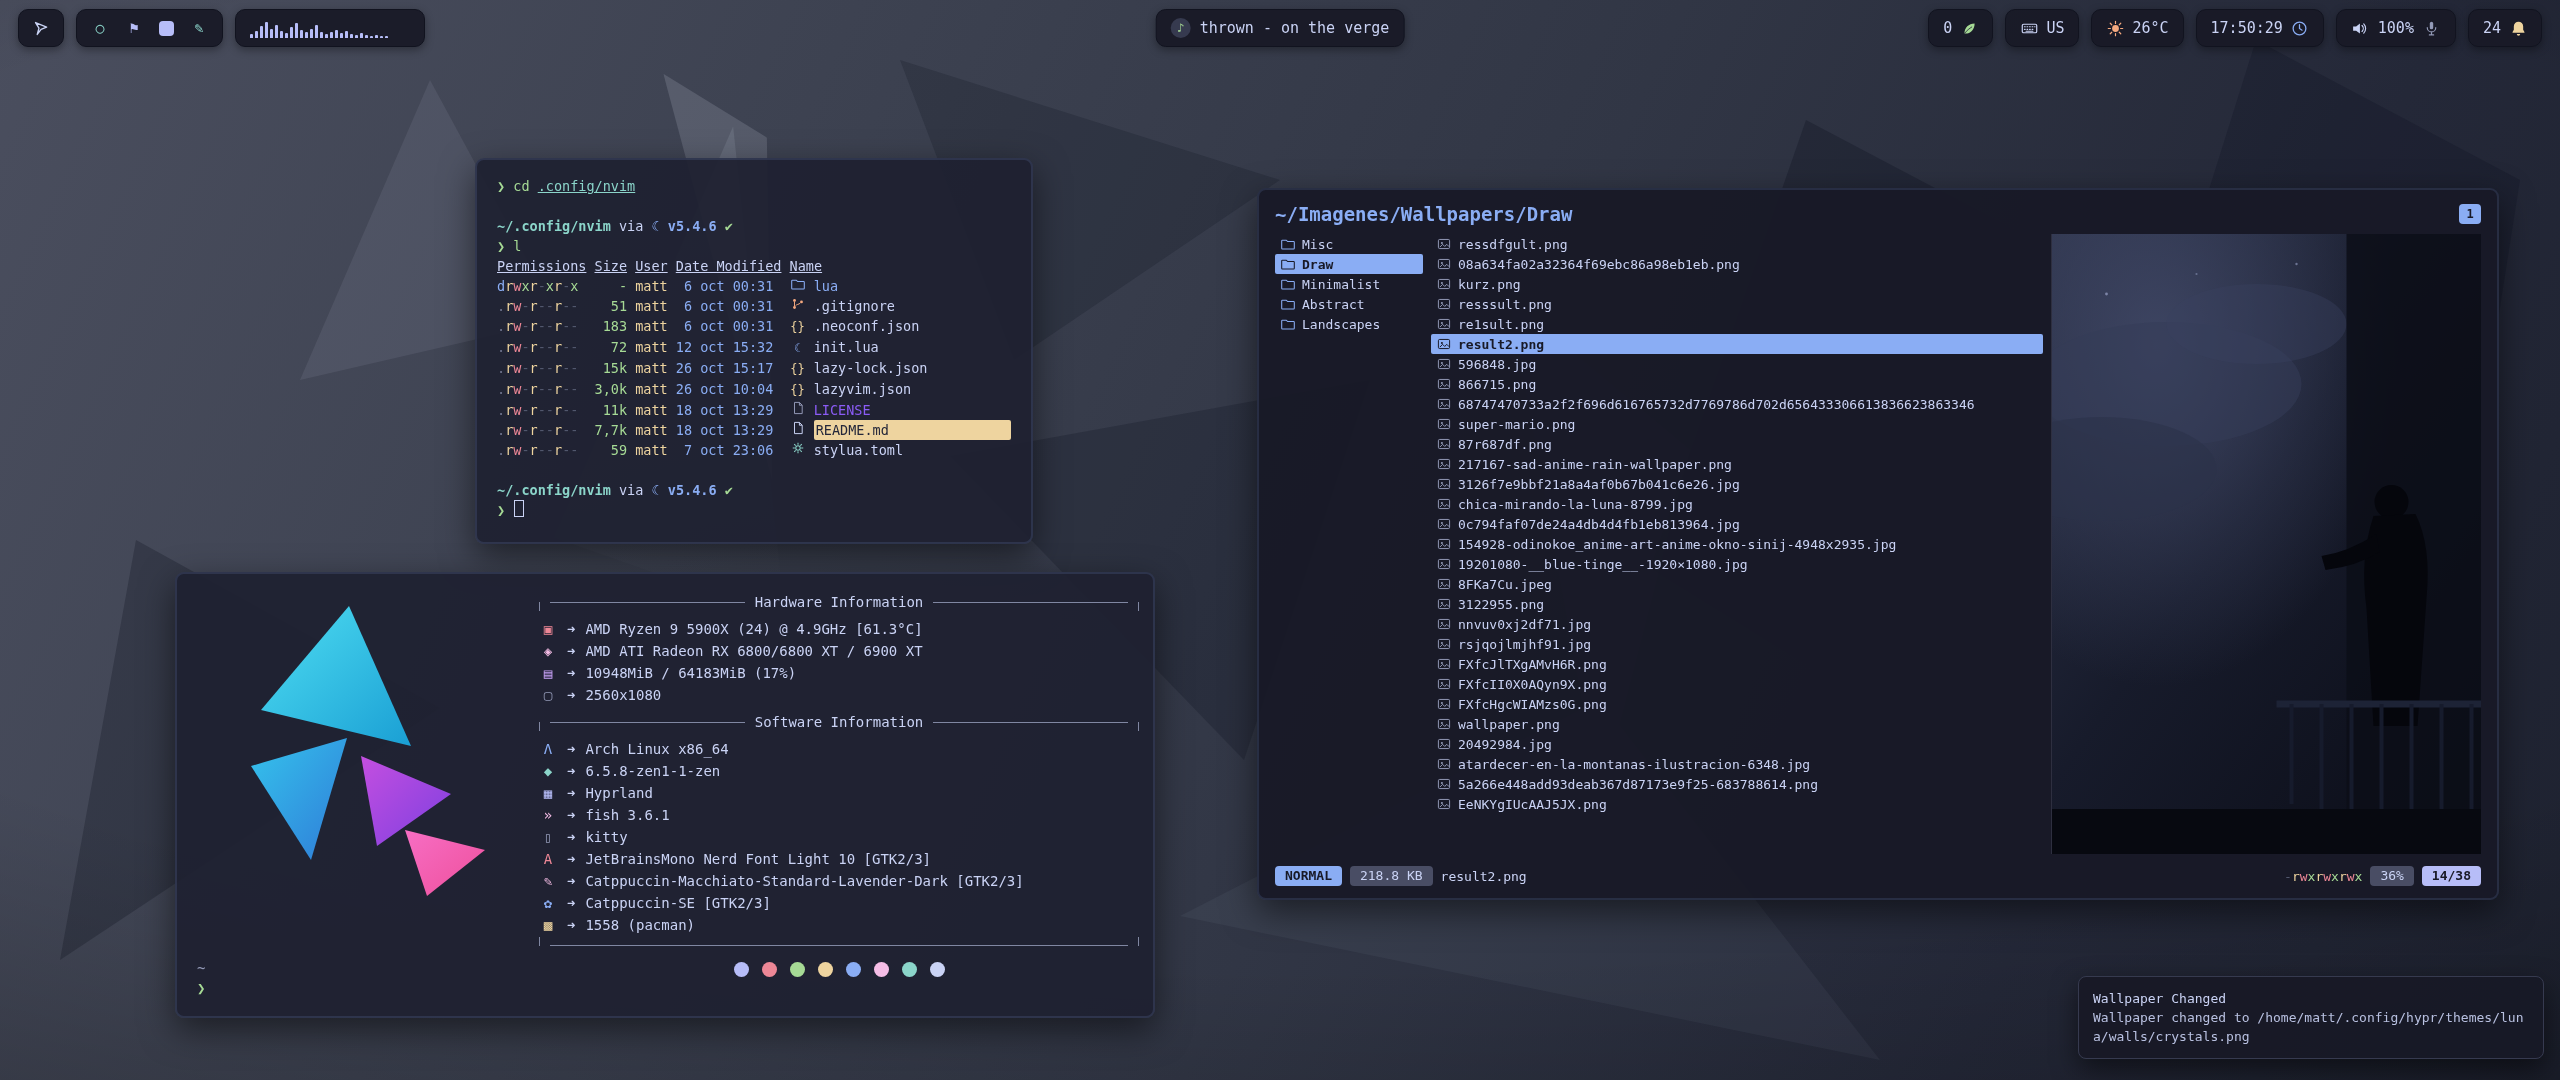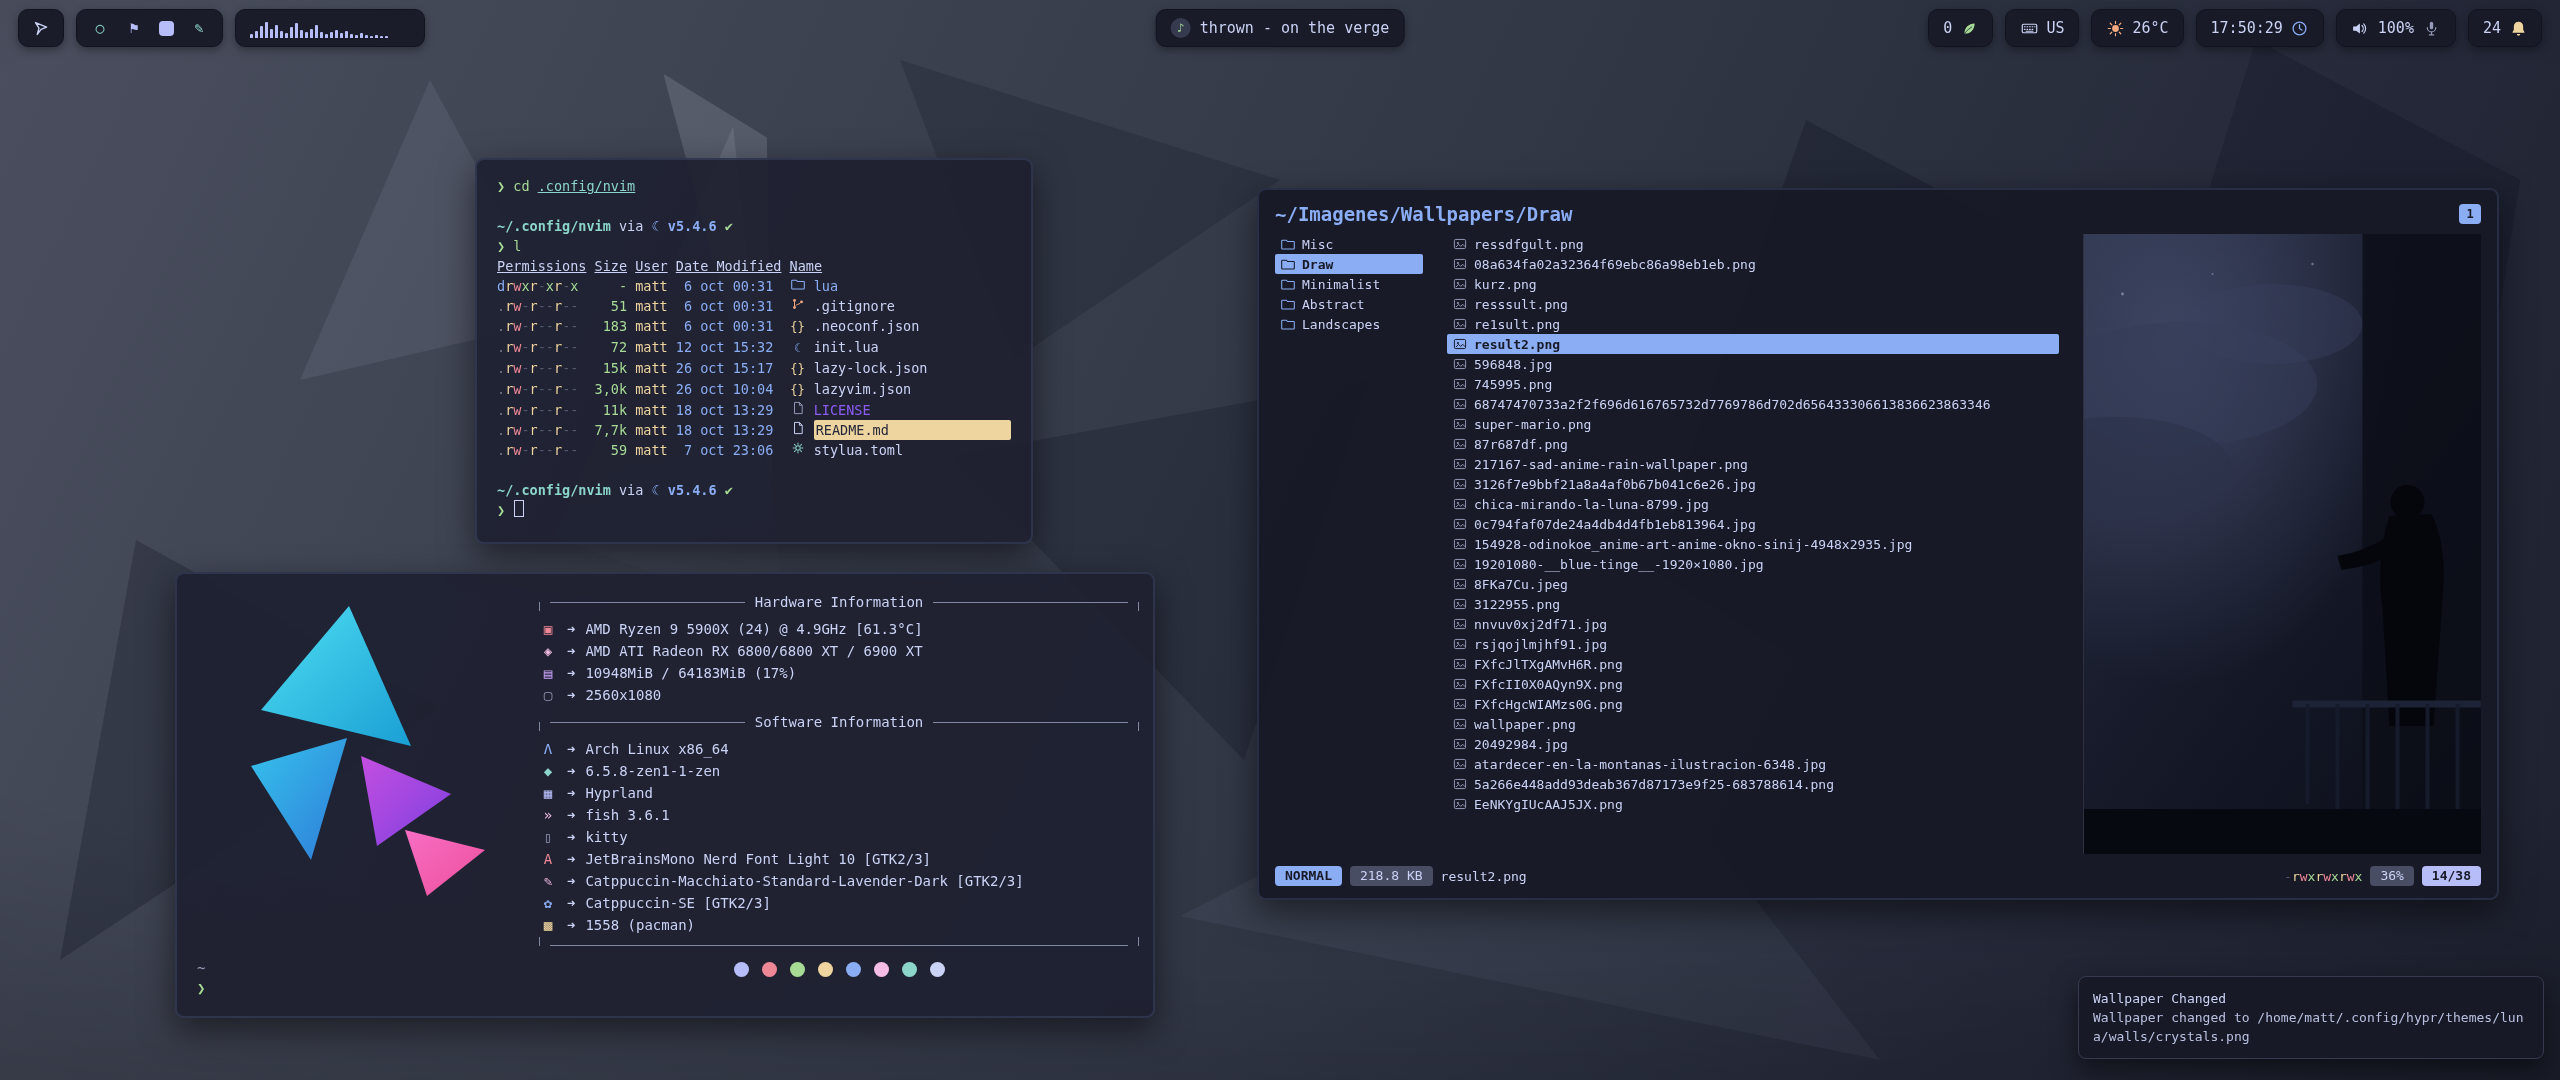--- a/index.html
+++ b/index.html
@@ -73,21 +73,21 @@
   .palette{display:flex;gap:13px;justify-content:center;margin-top:12px;}
   .palette span{width:15px;height:15px;border-radius:50%;display:inline-block;}
   .fetch-prompt{position:absolute;left:20px;bottom:18px;line-height:20px;}
 
   
   .fm{left:1257px;top:188px;width:1242px;height:712px;background:rgba(24,25,38,.96);padding:12px 16px;font-size:13px;}
   .fm-header{display:flex;align-items:center;height:24px;}
   .fm-path{color:#8aadf4;font-weight:bold;font-size:19px;}
   .fm-tab{margin-left:auto;background:#8aadf4;color:#181926;font-weight:bold;border-radius:4px;
           width:22px;height:20px;display:flex;align-items:center;justify-content:center;font-size:12px;}
-  .fm-body{position:absolute;top:44px;left:16px;right:16px;bottom:44px;display:flex;gap:24px;}
+  .fm-body{position:absolute;top:44px;left:16px;right:16px;bottom:44px;display:flex;gap:8px;}
   .fm-dirs{width:148px;flex:none;}
   .fm-files{width:612px;flex:none;overflow:hidden;}
   .fm-preview{flex:1;position:relative;border-left:1px solid rgba(110,115,141,.25);overflow:hidden;}
   .fm-preview svg{position:absolute;inset:0;width:100%;height:100%;}
   .drow,.frow2{display:flex;align-items:center;gap:7px;height:20px;padding:0 6px;white-space:nowrap;color:#cad3f5;}
   .drow .icn2,.frow2 .icn2{color:#8aadf4;display:inline-flex;flex:none;}
   .frow2 .icn2{color:#939ab7;}
   .icn2 svg{width:14px;height:14px;}
   .sel{background:#8aadf4;border-radius:2px;}
   .sel,.sel *{color:#181926 !important;font-weight:bold;}
@@ -538,21 +538,21 @@
             <span>596848.jpg</span>
           </div>
           <div class="frow2">
             <span class="icn2">
               <svg viewBox="0 0 20 20">
                 <rect x="2" y="3.5" width="16" height="13" rx="1.8" fill="none" stroke="currentColor" stroke-width="1.4"></rect>
                 <circle cx="7" cy="8.5" r="1.5" fill="currentColor"></circle>
                 <path d="M4 14.5l4-4 3 3 3-3 3.5 3.5" fill="none" stroke="currentColor" stroke-width="1.4"></path>
               </svg>
             </span>
-            <span>745995.png</span>
+            <span>866715.png</span>
           </div>
           <div class="frow2">
             <span class="icn2">
               <svg viewBox="0 0 20 20">
                 <rect x="2" y="3.5" width="16" height="13" rx="1.8" fill="none" stroke="currentColor" stroke-width="1.4"></rect>
                 <circle cx="7" cy="8.5" r="1.5" fill="currentColor"></circle>
                 <path d="M4 14.5l4-4 3 3 3-3 3.5 3.5" fill="none" stroke="currentColor" stroke-width="1.4"></path>
               </svg>
             </span>
             <span>68747470733a2f2f696d616765732d7769786d702d656433306613836623863346</span>

